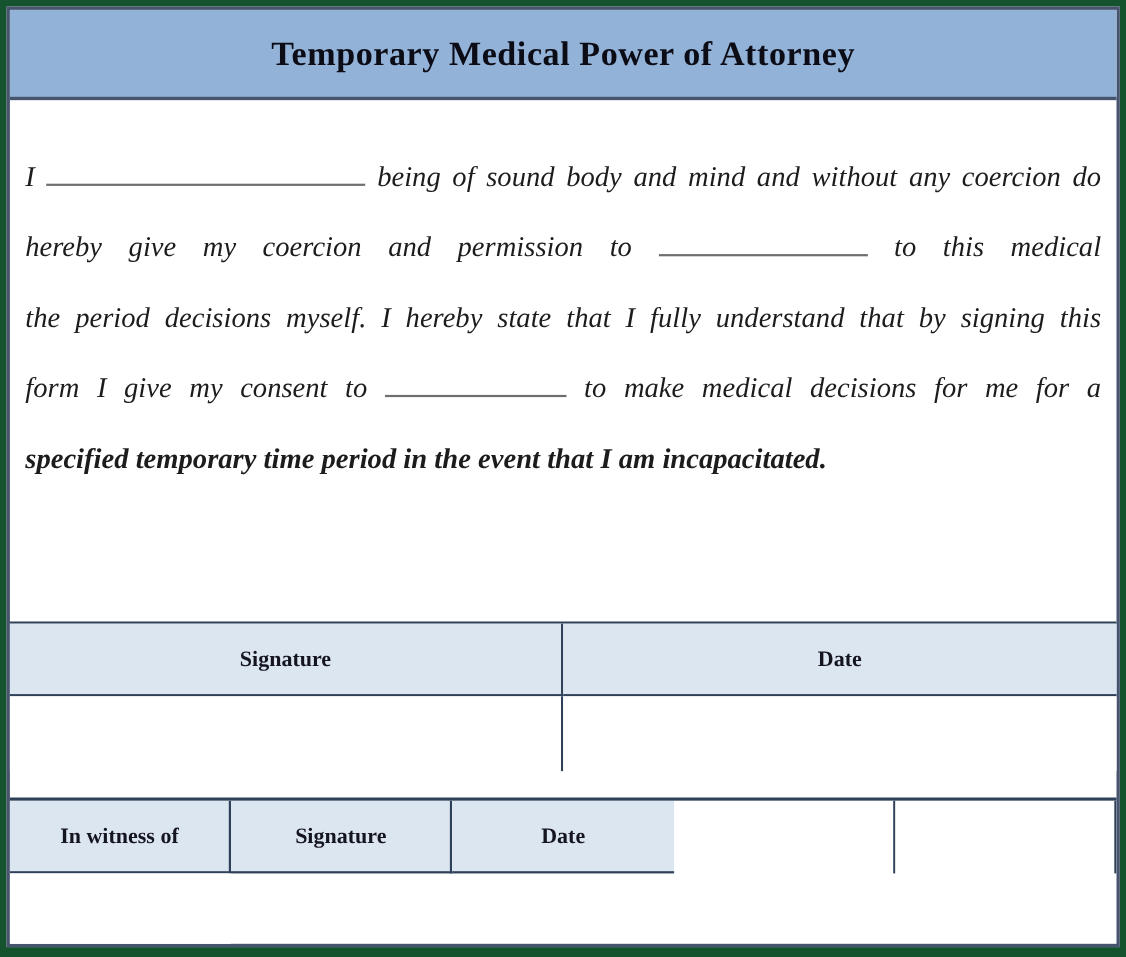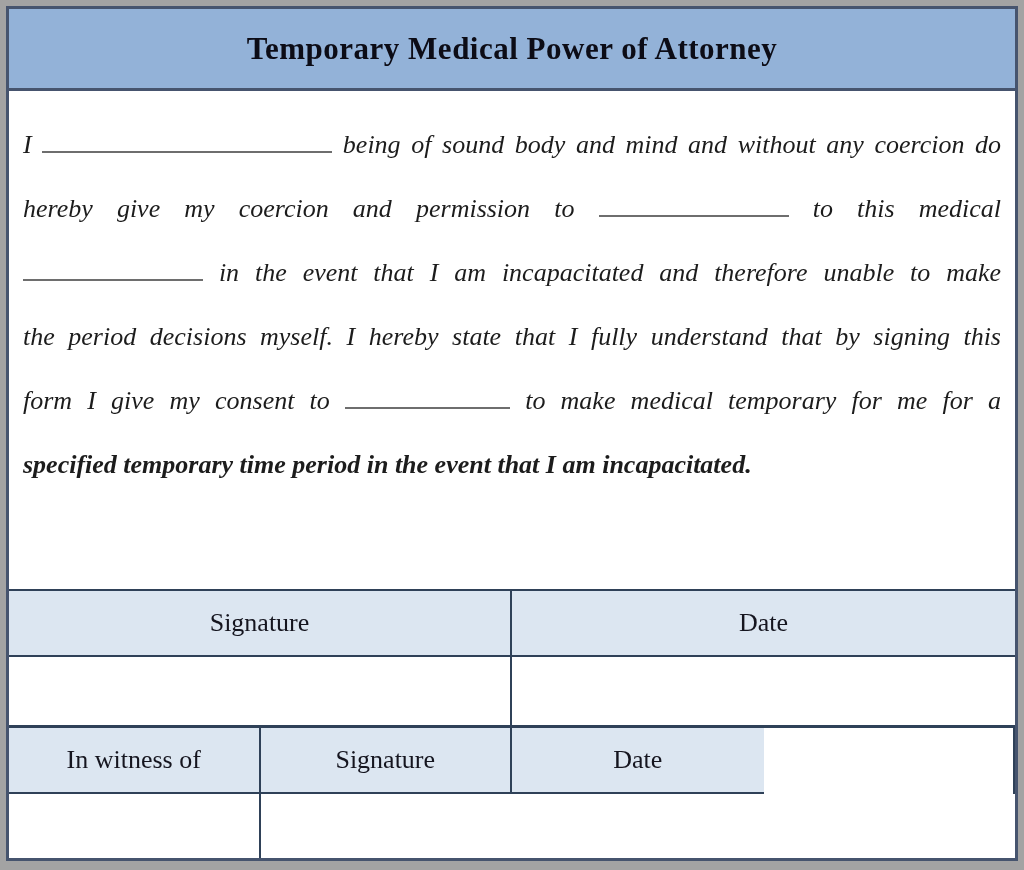--- a/index.html
+++ b/index.html
@@ -2,64 +2,64 @@
 <html><head>
 <meta charset="utf-8">
 <style>
   html, body { margin: 0; padding: 0; background: #ffffff; }
   body {
     width: 1024px; height: 870px; overflow: hidden;
     font-family: "Liberation Serif", serif;
   }
   .page {
     position: relative; width: 1024px; height: 870px;
-    box-sizing: border-box; padding: 6px 6px 9px 6px; background: #a3a3a3;
+    box-sizing: border-box; padding: 6px 6px 9px 6px; background: #14532d;
   }
   .form {
     width: 100%; height: 100%; box-sizing: border-box;
     border: 3px solid #46546E; background: #ffffff;
     display: flex; flex-direction: column;
   }
   
   .banner {
     flex: 0 0 auto; height: 79px; background: #93B2D8;
     border-bottom: 3px solid #46546E;
     display: flex; align-items: center; justify-content: center;
   }
   .title {
     font-weight: bold; font-size: 31px; color: #0c0c16; letter-spacing: 0.5px;
   }
   
   .body-text {
-    flex: 1 1 auto; padding: 22px 14px 0 14px; overflow: hidden;
+    flex: 1 1 auto; padding: 38px 14px 0 14px; overflow: hidden;
   }
   .line {
     font-style: italic; font-size: 26px; color: #1c1c1c;
     line-height: 64px; text-align: justify; text-align-last: justify;
   }
   .line.last { text-align: left; text-align-last: left; font-weight: bold; }
   .blank {
     display: inline-block; height: 0.95em; vertical-align: baseline;
     border-bottom: 2px solid #6e6e6e;
   }
   .b1 { width: 290px; }
   .b2 { width: 190px; }
   .b3 { width: 185px; }
   .b4 { width: 180px; }
   .b5 { width: 165px; }
   
   .tbl { flex: 0 0 auto; display: grid; }
   .t1 { grid-template-columns: 1fr 1fr; grid-template-rows: 66px 68px; border-top: 2px solid #2F4158; }
-  .t2 { grid-template-columns: 1fr 1fr 1fr 1fr; grid-template-rows: 66px 64px; border-top: 3px solid #2F4158; }
+  .t2 { grid-template-columns: 1fr 1fr 1fr 1fr 1fr; grid-template-rows: 66px 64px; border-top: 3px solid #2F4158; margin-top: 24px; }
   .cell { box-sizing: border-box; }
   .br { border-right: 2px solid #2F4158; }
   .hcell {
     background: #DCE6F1; border-bottom: 2px solid #2F4158;
     display: flex; align-items: center; justify-content: center;
-    font-size: 26px; color: #15151f;
+    font-size: 20px; color: #15151f; font-weight: bold;
   }
   .bcell { background: #ffffff; }
 </style>
 </head>
 <body>
 
 <div class="page">
   <div class="form">
 
     <div class="banner">
@@ -71,30 +71,26 @@
         <span>I</span>
         <span class="blank b1"></span>
         <span>being of sound body and mind and without any coercion do</span>
       </div>
       <div class="line">
         <span>hereby give my coercion and permission to</span>
         <span class="blank b2"></span>
         <span>to this medical</span>
       </div>
       <div class="line">
-        <span class="blank b4"></span>
-        <span>in the event that I am incapacitated and therefore unable to make</span>
-      </div>
-      <div class="line">
         <span>the period decisions myself.  I hereby state that I fully understand that by signing this</span>
       </div>
       <div class="line">
         <span>form I give my consent to</span>
         <span class="blank b5"></span>
-        <span>to make medical temporary for me for a</span>
+        <span>to make medical decisions for me for a</span>
       </div>
       <div class="line last">
         <span>specified temporary time period in the event that I am incapacitated.</span>
       </div>
     </div>
 
     <div class="tbl t1">
       <div class="cell hcell br">Signature</div>
       <div class="cell hcell">Date</div>
       <div class="cell bcell br"></div>

